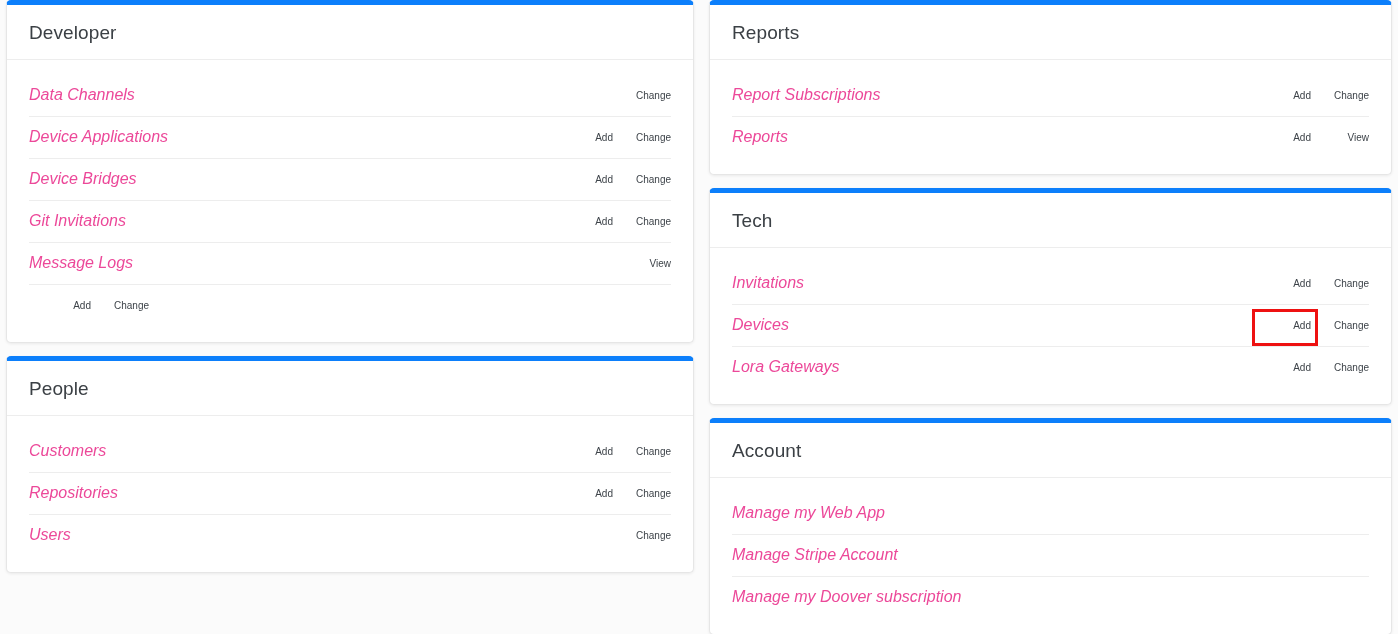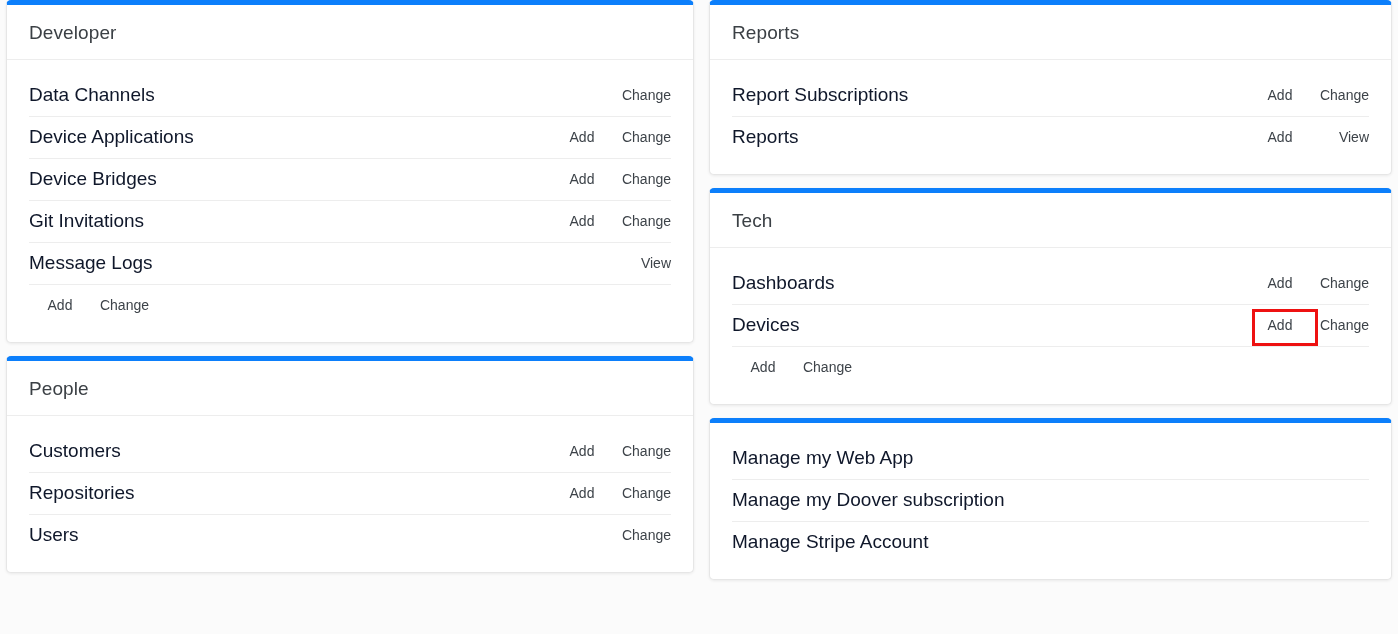--- a/index.html
+++ b/index.html
@@ -73,46 +73,47 @@
     position: absolute;
     left: 22px;
     right: 22px;
     top: 0;
     height: 1px;
     background: #ededed;
   }
 
   .row-label {
     flex: 1 1 auto;
-    font-size: 19px;
-    color: #0f172a;
+    font-size: 16px;
+    color: #ec4899;
     line-height: 18px;
     white-space: nowrap;
     cursor: pointer;
+    font-style: italic;
   }
 
   .row-actions {
     flex: 0 0 auto;
     display: flex;
     align-items: center;
     justify-content: flex-end;
   }
 
   .action {
-    font-size: 14px;
+    font-size: 10px;
     color: #3d4349;
     line-height: 17px;
     text-align: right;
     white-space: nowrap;
     cursor: pointer;
   }
   .action.empty { cursor: default; }
 
   
-  .col-add    { width: 62px; text-align: center; }
+  .col-add    { width: 62px; }
   .col-change { width: 58px; }
 
   
   .highlight-box {
     position: absolute;
     border: 3px solid #ee1111;
     box-sizing: border-box;
     pointer-events: none;
     z-index: 5;
   }
@@ -221,63 +222,67 @@
             </div>
           </div>
         </div>
       </div>
       <div class="panel">
         <div class="panel-header">
           <div class="panel-title">Tech</div>
         </div>
         <div class="panel-body">
           <div class="row">
-            <a class="row-label">Dashboards</a>
+            <a class="row-label">Invitations</a>
             <div class="row-actions">
               <span class="action col-add">Add</span>
               <span class="action col-change">Change</span>
             </div>
           </div>
           <div class="row">
             <a class="row-label">Devices</a>
             <div class="row-actions">
               <span class="action col-add">Add</span>
               <span class="action col-change">Change</span>
             </div>
           </div>
           <div class="row">
-            <div class="row-actions">
-              <span class="action col-add">Add</span>
-              <span class="action col-change">Change</span>
-            </div>
-          </div>
-        </div>
-      </div>
-      <div class="panel">
+            <a class="row-label">Lora Gateways</a>
+            <div class="row-actions">
+              <span class="action col-add">Add</span>
+              <span class="action col-change">Change</span>
+            </div>
+          </div>
+        </div>
+      </div>
+      <div class="panel">
+        <div class="panel-header">
+          <div class="panel-title">Account</div>
+        </div>
         <div class="panel-body">
           <div class="row">
             <a class="row-label">Manage my Web App</a>
             <div class="row-actions">
               <span class="action col-add empty"></span>
               <span class="action col-change empty"></span>
             </div>
           </div>
           <div class="row">
+            <a class="row-label">Manage Stripe Account</a>
+            <div class="row-actions">
+              <span class="action col-add empty"></span>
+              <span class="action col-change empty"></span>
+            </div>
+          </div>
+          <div class="row">
             <a class="row-label">Manage my Doover subscription</a>
             <div class="row-actions">
               <span class="action col-add empty"></span>
               <span class="action col-change empty"></span>
             </div>
           </div>
-          <div class="row">
-            <a class="row-label">Manage Stripe Account</a>
-            <div class="row-actions">
-              <span class="action col-add empty"></span>
-              <span class="action col-change empty"></span>
-            </div>
-          </div>
         </div>
       </div>
     </div>
 
   <div class="highlight-box" style="left: 1252px; top: 309px; width: 66px; height: 37px; border-color: rgb(238, 17, 17);"></div>
 
 </div>
 
 </body></html>

